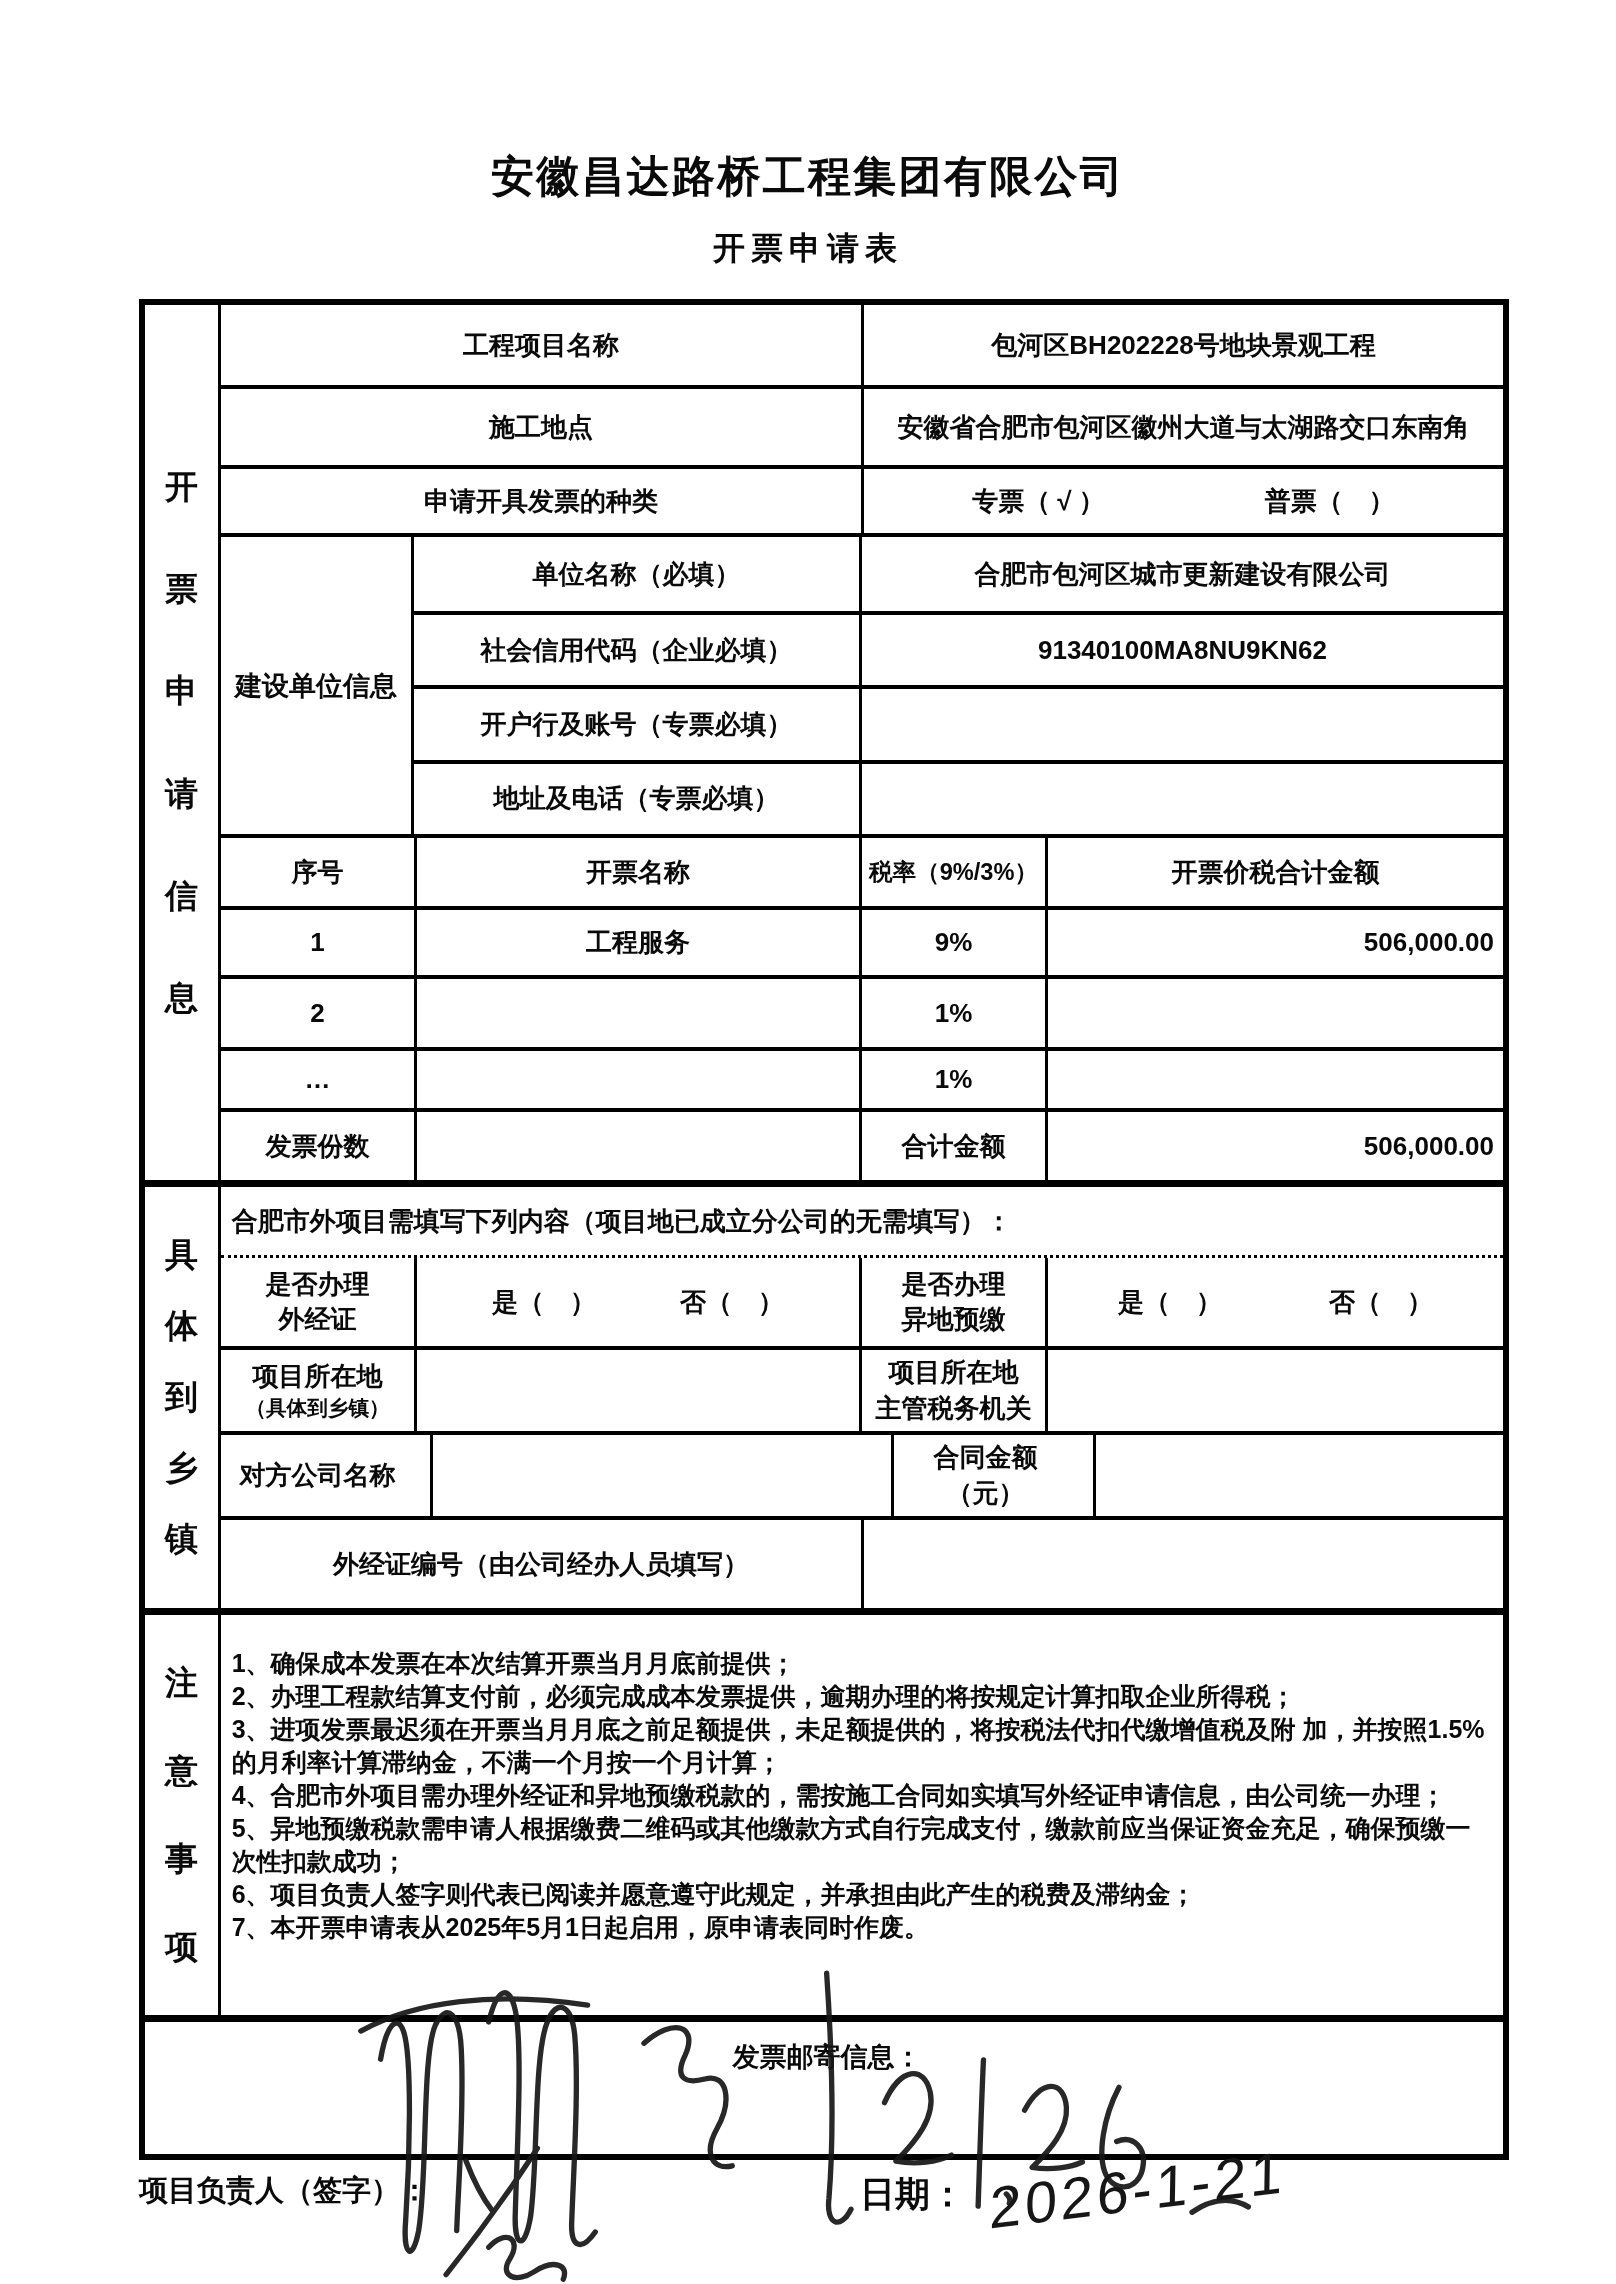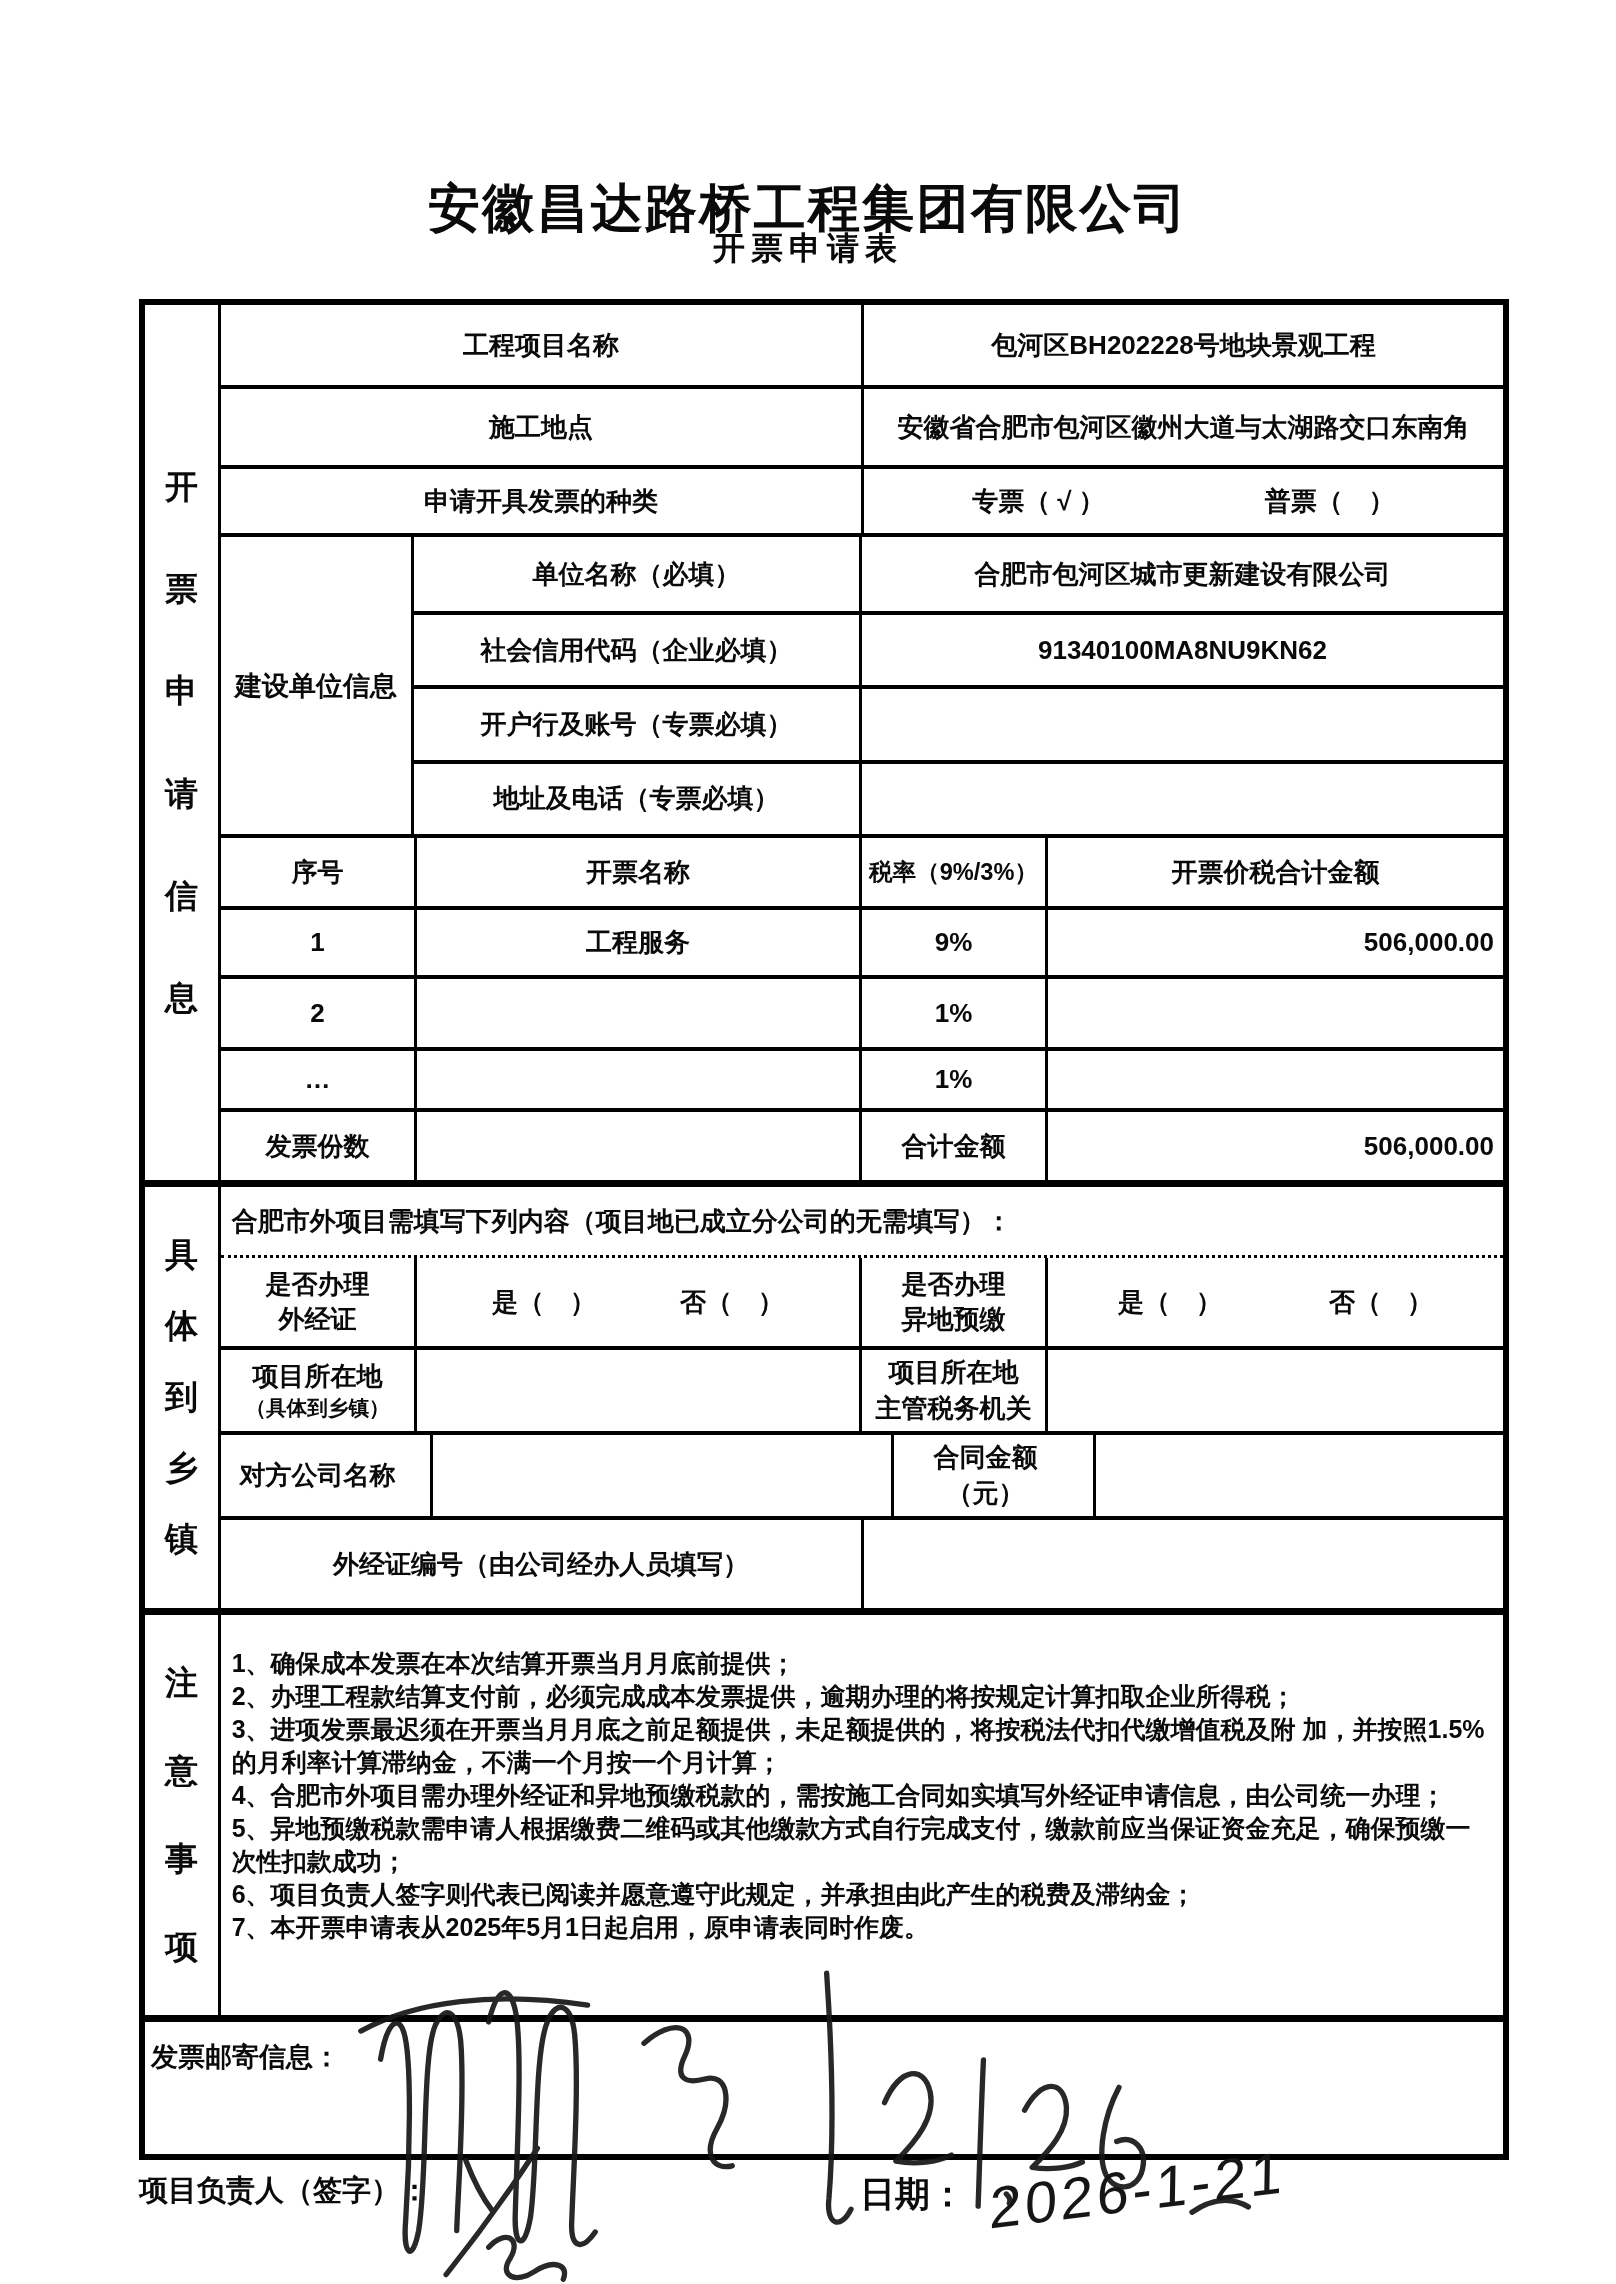--- a/index.html
+++ b/index.html
@@ -1,19 +1,19 @@
 <!DOCTYPE html>
 <html style="font-size:12px"><head>
 <meta charset="utf-8">
 <style>
   html,body{margin:0;padding:0;background:#e8e8e8;}
   .page{position:relative;width:1616px;height:2284px;background:#ffffff;overflow:hidden;
         font-family:"Liberation Sans",sans-serif;color:#0a0a0a;font-weight:700;}
   .title{position:absolute;left:0;width:100%;text-align:center;}
-  .title.company{top:174px;font-size:52px;letter-spacing:2.3px;}
+  .title.company{top:148px;font-size:43px;letter-spacing:2.3px;}
   .title.form{top:227px;font-size:32px;letter-spacing:6px;}
 
   
   .ftable{position:absolute;left:139px;top:299px;width:1370px;border:6px solid #000;box-sizing:border-box;background:#fff;}
   .sec{display:flex;align-items:stretch;}
   .sec + .sec{border-top:7.6px solid #000;}
   .sideCell{width:76px;flex:0 0 76px;border-right:3px solid #000;display:flex;align-items:center;justify-content:center;box-sizing:border-box;}
   .vlabel{width:38px;font-size:33px;text-align:center;word-break:break-all;line-height:3.1;}
   .vlabel.lh21{line-height:2.15;}
   .vlabel.lh26{line-height:2.66;}
@@ -34,21 +34,21 @@
   .preline{white-space:pre-line;line-height:1.35;}
   .small{font-size:20.6px;}
   .groupCell{flex:0 0 193px;border-right:3px solid #000;display:flex;align-items:center;justify-content:center;box-sizing:border-box;font-size:27px;}
   .builderRows{flex:1;display:flex;flex-direction:column;min-width:0;}
   .builderRows > .trow + .trow{border-top:4.6px solid #000;}
   .typeCell{display:flex;align-items:center;justify-content:center;gap:160px;}
   .optCell{gap:84px;}
   .noteRow .c{justify-content:flex-start;text-align:left;padding-left:10.7px;}
   .notesCell{flex:1;font-size:25px;line-height:1.32;text-align:left;padding:32px 13.7px 0 10.7px;box-sizing:border-box;}
   .notesCell .nitem{margin:0;}
-  .mailCell{flex:1;display:block;font-size:27px;text-align:left;padding:17px 0 0 6px;box-sizing:border-box;}
+  .mailCell{flex:1;display:block;font-size:27px;text-align:center;padding:17px 0 0 6px;box-sizing:border-box;}
 
   
   .signerLabel{position:absolute;left:139px;top:2171px;font-size:29px;}
   .dateLabel{position:absolute;left:860px;top:2171px;font-size:35px;}
   .dateHand{position:absolute;left:990px;top:2174px;font-size:58px;font-weight:400;color:#161616;
             letter-spacing:3.8px;transform:rotate(-7deg) skewX(-8deg);transform-origin:left top;}
   .handwriting{position:absolute;left:0;top:0;width:1616px;height:2284px;pointer-events:none;}
 </style>
 </head>
 <body>

